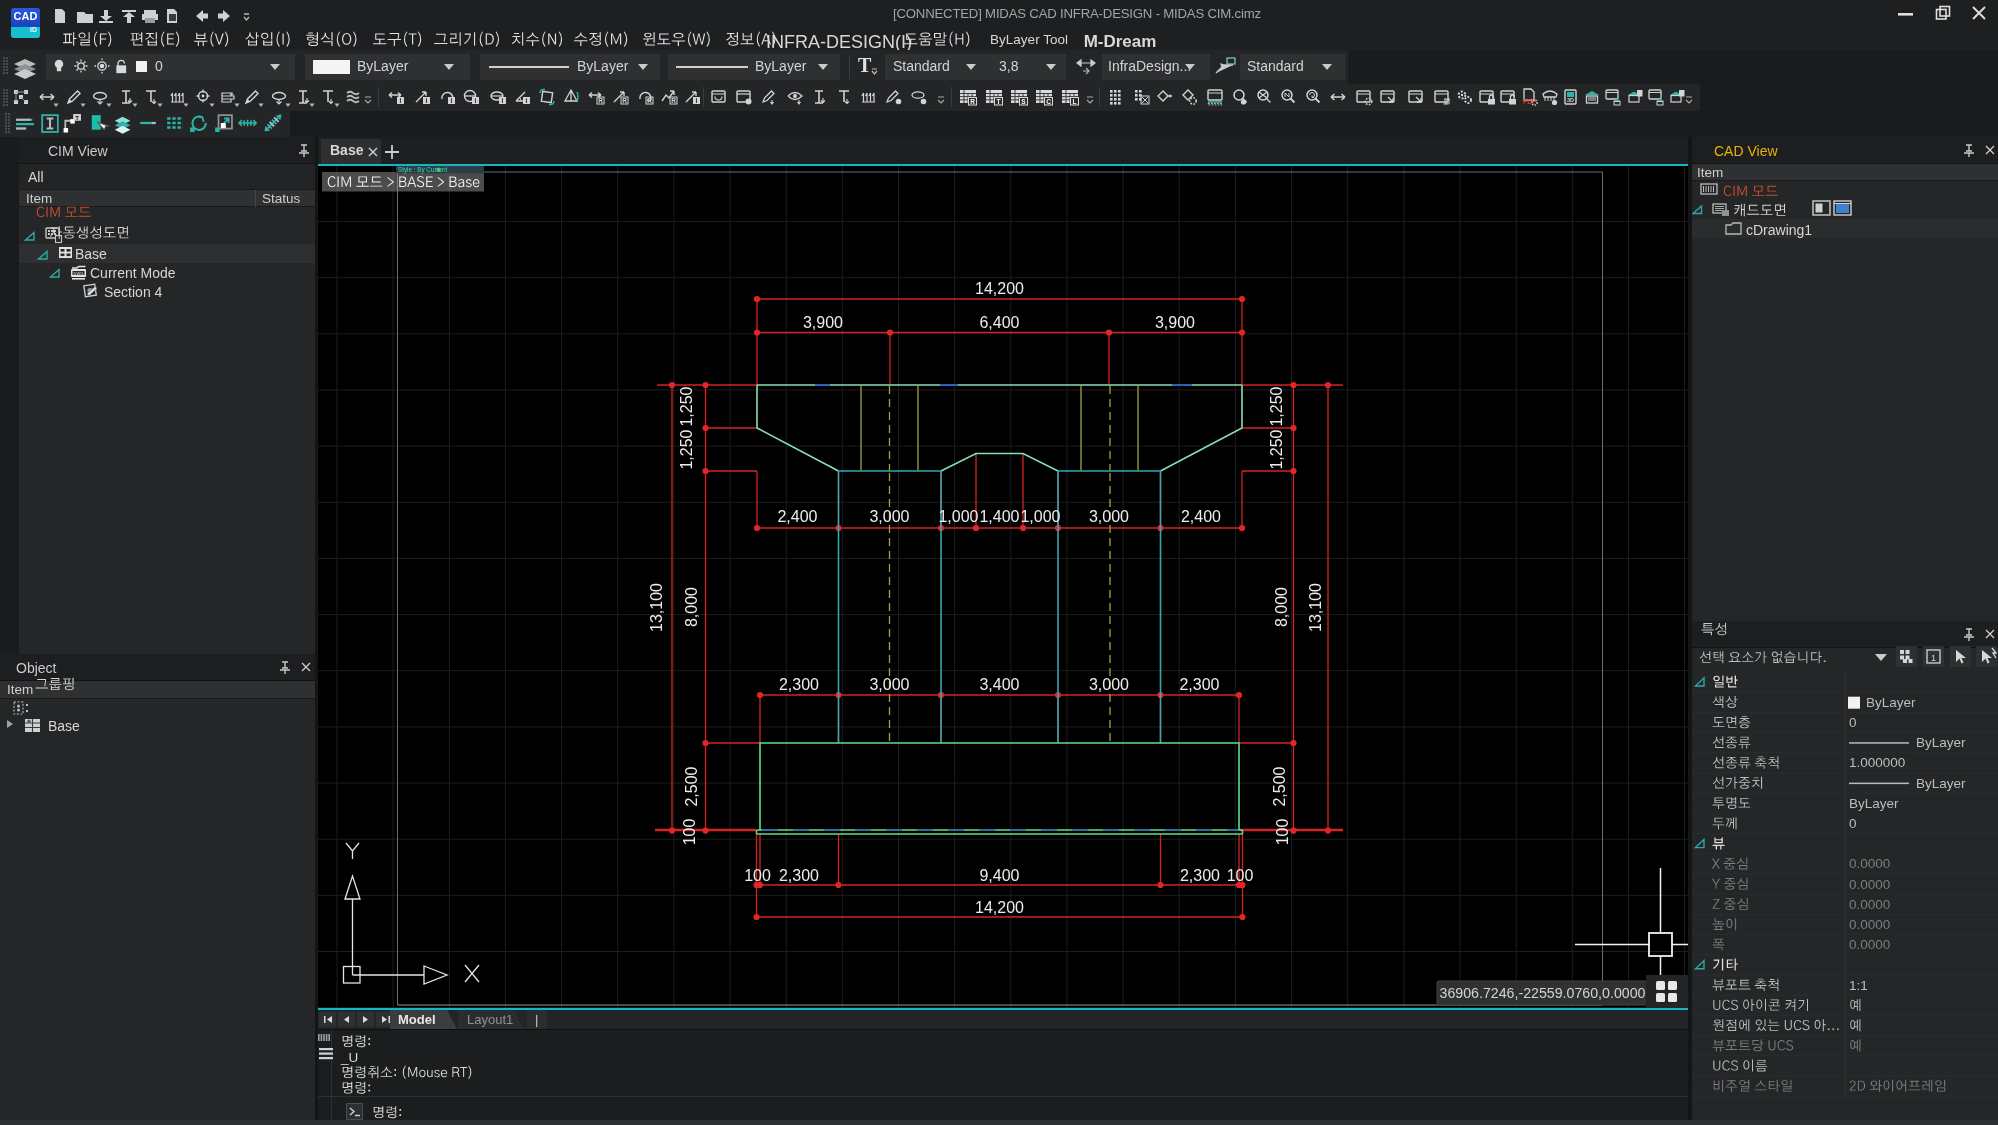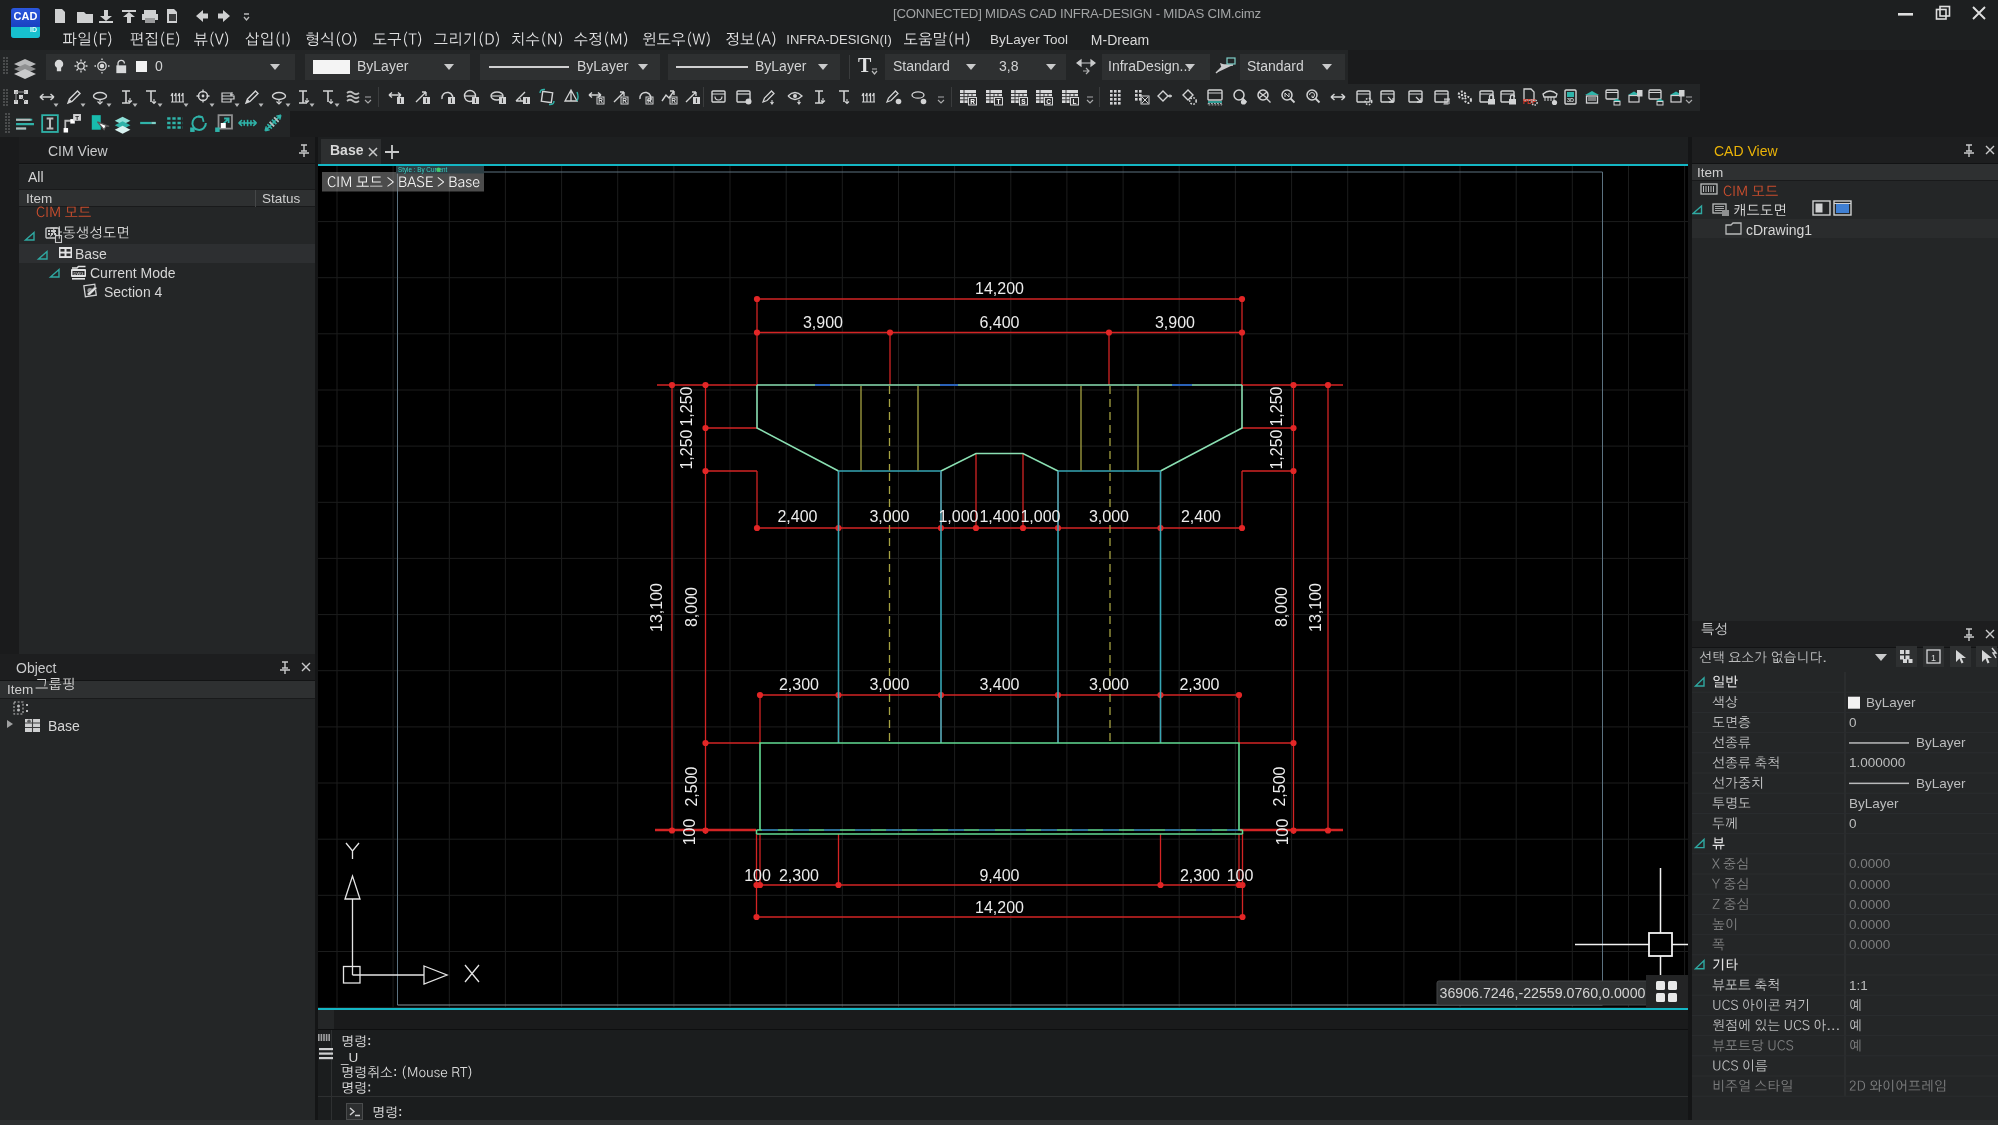--- a/index.html
+++ b/index.html
@@ -79,23 +79,23 @@
       <g transform="translate(677.0,44.5) translate(-35.1,0)">
         <path d="M2.3 -9.5Q2.3 -10.6 3.3 -11.2Q4.4 -11.8 6.0 -11.8Q7.6 -11.8 8.7 -11.2Q9.7 -10.6 9.7 -9.5Q9.7 -8.4 8.7 -7.8Q7.6 -7.2 6.0 -7.2Q4.4 -7.2 3.3 -7.8Q2.3 -8.4 2.3 -9.5ZM3.5 -9.5Q3.5 -8.9 4.2 -8.5Q4.9 -8.1 6.0 -8.1Q7.1 -8.1 7.8 -8.5Q8.6 -8.9 8.6 -9.5Q8.6 -10.1 7.8 -10.5Q7.1 -10.9 6.0 -10.9Q5.0 -10.9 4.2 -10.5Q3.5 -10.1 3.5 -9.5ZM11.6 -1.8V-12.2H12.8V-1.8ZM1.2 -5.0V-5.9H2.8Q7.2 -5.9 11.1 -6.4V-5.6Q9.3 -5.3 6.4 -5.1V-2.6H5.3V-5.1Q4.4 -5.0 2.8 -5.0ZM3.6 0.9V-2.6H4.7V-0.1H13.1V0.9Z M17.3 -4.8V-11.1H26.7V-10.1H18.5V-5.8H26.8V-4.8ZM15.2 -0.3V-1.2H21.3V-5.3H22.5V-1.2H28.5V-0.3Z M31.5 -9.0Q31.5 -10.3 32.9 -11.0Q34.4 -11.8 36.5 -11.8Q37.9 -11.8 39.0 -11.5Q40.1 -11.2 40.8 -10.5Q41.5 -9.9 41.5 -9.0Q41.5 -7.7 40.1 -6.9Q38.6 -6.2 36.5 -6.2Q34.3 -6.2 32.9 -6.9Q31.5 -7.7 31.5 -9.0ZM32.8 -9.0Q32.8 -8.1 33.9 -7.6Q35.0 -7.1 36.5 -7.1Q38.1 -7.1 39.2 -7.6Q40.3 -8.1 40.3 -9.0Q40.3 -9.8 39.2 -10.3Q38.1 -10.8 36.5 -10.8Q35.0 -10.8 33.9 -10.3Q32.8 -9.8 32.8 -9.0ZM29.9 -3.1V-4.1H43.1V-3.1H37.1V1.4H35.9V-3.1Z M46.1 -5.3Q46.1 -9.6 48.7 -12.9L49.5 -12.4Q49.0 -11.7 48.9 -11.4Q48.7 -11.2 48.3 -10.4Q47.9 -9.6 47.7 -9.0Q47.6 -8.4 47.4 -7.4Q47.2 -6.4 47.2 -5.3Q47.2 -4.0 47.4 -2.9Q47.6 -1.8 48.0 -0.9Q48.4 -0.0 48.7 0.5Q49.0 1.0 49.5 1.8L48.7 2.2Q47.5 0.7 46.8 -1.0Q46.1 -2.8 46.1 -5.3Z M50.7 -11.1H52.0L53.6 -3.6Q53.9 -2.0 54.0 -1.3H54.1Q54.4 -3.1 54.6 -3.6L56.3 -11.1H57.6L59.4 -3.6Q59.7 -2.7 59.9 -1.3H60.0Q60.0 -1.5 60.4 -3.6L62.0 -11.1H63.3L60.7 0.0H59.3L57.5 -7.4Q57.1 -9.4 57.0 -9.6H57.0Q56.9 -9.2 56.7 -8.4Q56.5 -7.6 56.5 -7.4L54.7 0.0H53.3Z M64.5 1.8Q65.6 0.1 66.2 -1.5Q66.7 -3.1 66.7 -5.3Q66.7 -6.6 66.6 -7.7Q66.4 -8.7 66.0 -9.6Q65.6 -10.6 65.3 -11.1Q65.0 -11.6 64.5 -12.4L65.3 -12.9Q67.9 -9.6 67.9 -5.3Q67.9 -2.9 67.2 -1.1Q66.5 0.7 65.3 2.2Z" fill="#e0e0e1"></path>
       </g>
       <g transform="translate(751.5,44.5) translate(-26.2,0)">
         <path d="M0.9 -4.9Q1.5 -5.2 2.1 -5.5Q2.7 -5.9 3.4 -6.4Q4.0 -7.0 4.4 -7.7Q4.8 -8.4 4.8 -9.1V-10.4H1.6V-11.4H9.2V-10.4H6.1V-9.1Q6.1 -8.5 6.5 -7.9Q6.9 -7.2 7.5 -6.8Q8.1 -6.3 8.6 -6.0Q9.2 -5.6 9.7 -5.4L9.0 -4.6Q8.1 -5.0 7.1 -5.8Q6.0 -6.6 5.5 -7.4Q5.0 -6.5 3.9 -5.6Q2.7 -4.6 1.6 -4.1ZM8.5 -7.7V-8.7H11.5V-12.2H12.7V-3.8H11.5V-7.7ZM3.1 -1.2Q3.1 -2.4 4.5 -3.1Q5.8 -3.7 8.0 -3.7Q10.3 -3.7 11.6 -3.1Q13.0 -2.4 13.0 -1.2Q13.0 -0.1 11.6 0.6Q10.3 1.2 8.0 1.2Q5.8 1.2 4.5 0.6Q3.1 -0.1 3.1 -1.2ZM4.4 -1.2Q4.4 -0.5 5.4 -0.1Q6.3 0.2 8.0 0.2Q9.7 0.2 10.7 -0.2Q11.7 -0.5 11.7 -1.2Q11.7 -2.0 10.7 -2.4Q9.7 -2.8 8.0 -2.8Q6.4 -2.8 5.4 -2.4Q4.4 -2.0 4.4 -1.2Z M17.3 -4.2V-11.4H18.4V-8.8H25.4V-11.4H26.5V-4.2ZM18.4 -5.2H25.4V-7.9H18.4ZM15.2 -0.3V-1.2H21.3V-4.8H22.5V-1.2H28.5V-0.3Z M31.5 -5.3Q31.5 -9.6 34.1 -12.9L34.9 -12.4Q34.4 -11.7 34.3 -11.4Q34.1 -11.2 33.7 -10.4Q33.3 -9.6 33.1 -9.0Q33.0 -8.4 32.8 -7.4Q32.6 -6.4 32.6 -5.3Q32.6 -4.0 32.8 -2.9Q33.0 -1.8 33.4 -0.9Q33.8 -0.0 34.1 0.5Q34.4 1.0 34.9 1.8L34.1 2.2Q32.9 0.7 32.2 -1.0Q31.5 -2.8 31.5 -5.3Z M38.7 -4.2H42.9L41.6 -7.9Q41.4 -8.2 41.2 -9.0Q40.9 -9.7 40.8 -10.0H40.7Q40.1 -8.2 40.0 -7.9ZM35.9 0.0 40.0 -11.1H41.5L45.7 0.0H44.4L43.2 -3.2H38.3L37.2 0.0Z M46.7 1.8Q47.8 0.1 48.3 -1.5Q48.9 -3.1 48.9 -5.3Q48.9 -6.6 48.7 -7.7Q48.6 -8.7 48.2 -9.6Q47.8 -10.6 47.5 -11.1Q47.2 -11.6 46.7 -12.4L47.5 -12.9Q50.1 -9.6 50.1 -5.3Q50.1 -2.9 49.4 -1.1Q48.6 0.7 47.5 2.2Z" fill="#e0e0e1"></path>
       </g>
       <g transform="translate(937.5,44.5) translate(-34.1,0)">
         <path d="M2.7 -4.8V-11.1H12.1V-10.1H3.8V-5.8H12.2V-4.8ZM0.6 -0.3V-1.2H6.7V-5.3H7.9V-1.2H13.9V-0.3Z M16.9 -9.7Q16.9 -10.4 17.6 -11.0Q18.3 -11.5 19.4 -11.8Q20.5 -12.0 21.9 -12.0Q23.3 -12.0 24.4 -11.8Q25.5 -11.5 26.2 -11.0Q26.9 -10.4 26.9 -9.7Q26.9 -8.5 25.5 -7.9Q24.0 -7.3 21.9 -7.3Q20.5 -7.3 19.4 -7.5Q18.3 -7.8 17.6 -8.3Q16.9 -8.9 16.9 -9.7ZM18.1 -9.7Q18.1 -9.2 18.7 -8.8Q19.3 -8.5 20.1 -8.3Q21.0 -8.2 21.9 -8.2Q23.5 -8.2 24.6 -8.6Q25.7 -9.0 25.7 -9.7Q25.7 -10.4 24.6 -10.7Q23.5 -11.1 21.9 -11.1Q21.2 -11.1 20.6 -11.0Q20.0 -10.9 19.4 -10.8Q18.8 -10.6 18.5 -10.3Q18.1 -10.0 18.1 -9.7ZM15.3 -5.0V-5.9H28.5V-5.0H22.4V-2.9H21.3V-5.0ZM17.3 1.1V-3.2H26.5V1.1ZM18.4 0.1H25.4V-2.2H18.4Z M30.6 -6.4V-11.6H37.4V-6.4ZM31.8 -7.3H36.2V-10.6H31.8ZM40.2 -5.6V-12.2H41.3V-9.3H43.2V-8.3H41.3V-5.6ZM32.2 1.1V-2.3H40.2V-3.9H32.1V-4.8H41.3V-1.5H33.3V0.1H41.8V1.1Z M46.1 -5.3Q46.1 -9.6 48.7 -12.9L49.5 -12.4Q49.0 -11.7 48.9 -11.4Q48.7 -11.2 48.3 -10.4Q47.9 -9.6 47.7 -9.0Q47.6 -8.4 47.4 -7.4Q47.2 -6.4 47.2 -5.3Q47.2 -4.0 47.4 -2.9Q47.6 -1.8 48.0 -0.9Q48.4 -0.0 48.7 0.5Q49.0 1.0 49.5 1.8L48.7 2.2Q47.5 0.7 46.8 -1.0Q46.1 -2.8 46.1 -5.3Z M52.1 0.0V-11.1H53.3V-6.2H58.8V-11.1H59.9V0.0H58.8V-5.2H53.3V0.0Z M62.5 1.8Q63.6 0.1 64.2 -1.5Q64.8 -3.1 64.8 -5.3Q64.8 -6.6 64.6 -7.7Q64.4 -8.7 64.1 -9.6Q63.7 -10.6 63.4 -11.1Q63.1 -11.6 62.5 -12.4L63.4 -12.9Q66.0 -9.6 66.0 -5.3Q66.0 -2.9 65.2 -1.1Q64.5 0.7 63.4 2.2Z" fill="#e0e0e1"></path>
       </g>
     </svg>
-<div class="mi" style="left:839px;font-size:13px;top:32px;text-align:right;">INFRA-DESIGN(I)</div>
+<div class="mi" style="left:839px;font-size:18px;top:32px;text-align:right;">INFRA-DESIGN(I)</div>
 <div class="mi" style="left:1029px;font-size:13.5px;top:32px;">ByLayer Tool</div>
-<div class="mi" style="left:1120px;font-size:14px;top:32px;">M-Dream</div>
+<div class="mi" style="left:1120px;font-size:17px;top:32px;font-weight:bold;">M-Dream</div>
 
 <div class="abs" style="left:0;top:50px;width:1348px;height:34px;background:#232526;"></div>
 <div class="abs" style="left:0;top:84px;width:1700px;height:27px;background:#232526;"></div>
 <div class="abs" style="left:0;top:111px;width:290px;height:26px;background:#232526;"></div>
 <svg class="abs" style="left:8px;top:54px" width="34" height="26" viewBox="0 0 34 26">
   <path d="M6 10 l11 -5 11 5 -11 5 z" fill="#b9babb"></path>
   <path d="M6 15 l11 -5 11 5 -11 5 z" fill="#8f9091"></path>
   <path d="M6 20 l11 -5 11 5 -11 5 z" fill="#c9cacb"></path>
 </svg>
 <div class="ddbox" style="left:46px;width:249px;"></div>
@@ -914,20 +914,42 @@
       <g transform="translate(327.0,187.0) scale(0.9753,1)">
         <path d="M0.7 -5.3Q0.7 -7.9 2.0 -9.4Q3.3 -10.9 5.3 -10.9Q6.5 -10.9 7.4 -10.2Q8.3 -9.5 8.7 -8.5L7.7 -8.2Q6.8 -9.9 5.2 -9.9Q3.7 -9.9 2.8 -8.6Q1.9 -7.4 1.9 -5.3Q1.9 -3.2 2.8 -1.9Q3.7 -0.7 5.2 -0.7Q6.2 -0.7 6.9 -1.3Q7.6 -1.8 8.0 -2.6L9.0 -2.2Q8.5 -1.2 7.6 -0.5Q6.7 0.3 5.3 0.3Q3.3 0.3 2.0 -1.2Q0.7 -2.7 0.7 -5.3Z M10.8 0.0V-10.6H12.0V0.0Z M14.9 0.0V-10.6H16.4L18.7 -4.9Q18.9 -4.3 19.3 -3.3Q19.7 -2.3 19.7 -2.2H19.8Q19.9 -2.4 20.8 -4.9L23.1 -10.6H24.6V0.0H23.5V-6.0Q23.5 -7.1 23.6 -9.2H23.6L23.0 -7.8L20.3 -0.8H19.3L16.5 -7.8L15.9 -9.2H15.9Q16.0 -6.9 16.0 -6.0V0.0Z M32.2 -4.6V-10.6H41.0V-4.6ZM33.3 -5.5H39.9V-9.7H33.3ZM30.2 -0.2V-1.2H36.0V-5.1H37.1V-1.2H42.9V-0.2Z M46.1 -4.6V-10.5H55.0V-9.6H47.2V-5.5H55.1V-4.6ZM44.2 -0.4V-1.3H56.8V-0.4Z M62.3 -0.2 61.8 -1.0 67.2 -5.1 61.8 -9.3 62.3 -10.1 68.3 -5.6V-4.6Z M74.1 0.0V-10.6H78.0Q79.6 -10.6 80.4 -9.9Q81.2 -9.1 81.2 -7.9Q81.2 -7.0 80.7 -6.4Q80.3 -5.9 79.6 -5.6Q80.4 -5.3 81.0 -4.6Q81.5 -3.9 81.5 -3.0Q81.5 -1.7 80.7 -0.9Q79.9 0.0 78.5 0.0ZM75.2 -1.0H78.2Q79.2 -1.0 79.8 -1.5Q80.4 -2.0 80.4 -2.9Q80.4 -3.8 79.8 -4.4Q79.2 -5.0 78.2 -5.0H75.2ZM75.2 -5.9H77.8Q78.8 -5.9 79.4 -6.4Q80.0 -6.9 80.0 -7.8Q80.0 -8.6 79.5 -9.1Q79.0 -9.6 77.9 -9.6H75.2Z M84.9 -4.0H88.9L87.6 -7.5Q87.5 -7.9 87.2 -8.6Q87.0 -9.3 86.9 -9.6H86.8Q86.2 -7.8 86.1 -7.5ZM82.2 0.0 86.2 -10.6H87.6L91.5 0.0H90.3L89.2 -3.1H84.5L83.4 0.0Z M92.0 -2.0 93.1 -2.4Q94.0 -0.7 96.0 -0.7Q97.1 -0.7 97.8 -1.3Q98.5 -1.8 98.5 -2.7Q98.5 -3.2 98.3 -3.6Q98.1 -3.9 97.7 -4.2Q97.3 -4.5 96.9 -4.6Q96.5 -4.8 95.9 -5.0Q95.4 -5.2 95.2 -5.2Q94.9 -5.3 94.5 -5.5Q94.0 -5.7 93.8 -5.8Q93.6 -5.9 93.3 -6.2Q92.9 -6.4 92.8 -6.7Q92.6 -7.0 92.5 -7.3Q92.4 -7.7 92.4 -8.1Q92.4 -9.3 93.4 -10.1Q94.3 -10.9 95.9 -10.9Q97.2 -10.9 98.1 -10.3Q99.0 -9.7 99.4 -8.9L98.4 -8.5Q97.6 -9.9 95.9 -9.9Q94.8 -9.9 94.2 -9.4Q93.6 -8.9 93.6 -8.1Q93.6 -7.7 93.7 -7.4Q93.9 -7.1 94.1 -6.9Q94.3 -6.7 94.8 -6.5Q95.2 -6.3 95.5 -6.2Q95.8 -6.1 96.3 -5.9Q96.5 -5.8 96.6 -5.8Q97.3 -5.6 97.7 -5.4Q98.2 -5.2 98.7 -4.8Q99.2 -4.4 99.4 -3.9Q99.7 -3.4 99.7 -2.8Q99.7 -1.3 98.7 -0.5Q97.7 0.3 96.0 0.3Q94.5 0.3 93.5 -0.4Q92.5 -1.0 92.0 -2.0Z M101.7 0.0V-10.6H108.4V-9.6H102.9V-6.0H107.8V-5.0H102.9V-1.0H108.5V0.0Z M113.9 -0.2 113.3 -1.0 118.8 -5.1 113.3 -9.3 113.9 -10.1 119.9 -5.6V-4.6Z M125.6 0.0V-10.6H129.6Q131.1 -10.6 131.9 -9.9Q132.7 -9.1 132.7 -7.9Q132.7 -7.0 132.3 -6.4Q131.8 -5.9 131.2 -5.6Q132.0 -5.3 132.5 -4.6Q133.1 -3.9 133.1 -3.0Q133.1 -1.7 132.3 -0.9Q131.5 0.0 130.1 0.0ZM126.8 -1.0H129.8Q130.7 -1.0 131.3 -1.5Q131.9 -2.0 131.9 -2.9Q131.9 -3.8 131.3 -4.4Q130.7 -5.0 129.7 -5.0H126.8ZM126.8 -5.9H129.4Q130.3 -5.9 130.9 -6.4Q131.5 -6.9 131.5 -7.8Q131.5 -8.6 131.0 -9.1Q130.5 -9.6 129.4 -9.6H126.8Z M135.5 -2.0Q135.5 -1.4 136.0 -1.0Q136.4 -0.7 137.2 -0.7Q138.2 -0.7 138.9 -1.3Q139.6 -2.0 139.6 -3.0V-4.0Q139.0 -3.9 137.7 -3.7Q136.5 -3.5 136.0 -3.1Q135.5 -2.6 135.5 -2.0ZM134.4 -1.9Q134.4 -4.0 137.7 -4.5Q139.2 -4.7 139.6 -4.9V-5.3Q139.6 -6.0 139.1 -6.5Q138.6 -7.0 137.7 -7.0Q137.0 -7.0 136.4 -6.7Q135.7 -6.3 135.3 -5.8L134.6 -6.4Q135.2 -7.1 136.0 -7.5Q136.8 -7.9 137.7 -7.9Q140.7 -7.9 140.7 -4.9V0.0H139.7V-1.2Q139.4 -0.6 138.7 -0.2Q138.0 0.3 137.1 0.3Q135.8 0.3 135.1 -0.3Q134.4 -0.9 134.4 -1.9Z M142.3 -1.5 143.1 -2.0Q143.9 -0.7 145.4 -0.7Q146.2 -0.7 146.7 -1.0Q147.3 -1.3 147.3 -1.9Q147.3 -2.1 147.1 -2.3Q147.0 -2.5 146.9 -2.7Q146.7 -2.8 146.3 -3.0Q145.9 -3.1 145.7 -3.2Q145.5 -3.3 144.9 -3.5Q144.4 -3.6 144.0 -3.8Q143.7 -4.0 143.3 -4.2Q142.9 -4.5 142.7 -4.9Q142.5 -5.2 142.5 -5.7Q142.5 -6.7 143.3 -7.3Q144.0 -7.9 145.4 -7.9Q146.3 -7.9 147.1 -7.4Q147.9 -6.9 148.2 -6.2L147.5 -5.7Q147.2 -6.2 146.6 -6.6Q146.0 -7.0 145.4 -7.0Q144.5 -7.0 144.1 -6.6Q143.6 -6.3 143.6 -5.7Q143.6 -5.4 143.8 -5.1Q144.0 -4.9 144.3 -4.7Q144.6 -4.5 144.9 -4.4Q145.2 -4.3 145.7 -4.1Q146.1 -4.0 146.4 -3.9Q146.8 -3.8 147.1 -3.6Q147.5 -3.4 147.8 -3.2Q148.0 -2.9 148.2 -2.6Q148.4 -2.3 148.4 -1.9Q148.4 -1.0 147.6 -0.4Q146.8 0.3 145.4 0.3Q144.3 0.3 143.6 -0.2Q142.8 -0.7 142.3 -1.5Z M149.5 -3.9Q149.5 -5.6 150.5 -6.8Q151.4 -7.9 152.9 -7.9Q154.5 -7.9 155.4 -6.8Q156.3 -5.7 156.3 -4.0Q156.3 -3.8 156.3 -3.5H150.6Q150.6 -2.3 151.2 -1.5Q151.9 -0.7 153.0 -0.7Q153.7 -0.7 154.3 -1.0Q154.9 -1.4 155.2 -1.9L156.1 -1.7Q155.8 -0.8 155.0 -0.3Q154.2 0.3 153.0 0.3Q151.4 0.3 150.5 -0.9Q149.5 -2.0 149.5 -3.9ZM150.6 -4.3H155.2Q155.2 -5.4 154.6 -6.2Q154.0 -7.0 152.9 -7.0Q151.9 -7.0 151.3 -6.2Q150.6 -5.4 150.6 -4.3Z" fill="#f0f0f0"></path>
       </g>
 </svg>
 
 <svg class="abs" style="left:396px;top:166px" width="90" height="8" viewBox="0 0 90 8">
   <rect x="0" y="0" width="88" height="7.5" fill="#2c3e44"></rect>
   <text x="2" y="6" font-size="6.3" fill="#38d2c6" font-family="Liberation Sans">Style : By Current</text>
   <circle cx="42.5" cy="3.8" r="2.2" fill="#43c96b"></circle>
 </svg>
+<div class="abs" style="left:315px;top:1010px;width:1375px;height:19px;background:#222425;">
+  <svg class="abs" style="left:4px;top:2px" width="76" height="15" viewBox="0 0 76 15">
+    <g fill="#2e3031">
+          <rect x="0" y="0" width="17" height="15"></rect>
+          <rect x="19" y="0" width="17" height="15"></rect>
+          <rect x="38" y="0" width="17" height="15"></rect>
+          <rect x="57" y="0" width="17" height="15"></rect>
+        </g>
+    <g fill="#d8d9da">
+          <path d="M5 4 v7 h1.5 v-7 z M13 4 l-5 3.5 5 3.5 z"></path>
+          <path d="M30 4 l-5 3.5 5 3.5 z"></path>
+          <path d="M44 4 l5 3.5 -5 3.5 z"></path>
+          <path d="M63 4 l5 3.5 -5 3.5 z M69.5 4 v7 h1.5 v-7 z"></path>
+        </g>
+  </svg>
+  <div class="abs" style="left:75px;top:0;width:67px;height:19px;background:#3a3c3d;clip-path:polygon(0 0,85% 0,100% 100%,0 100%);"></div>
+  <div class="abs" style="left:83px;top:2px;font-size:13px;font-weight:bold;color:#e8e8e8;">Model</div>
+  <div class="abs" style="left:143px;top:0;width:66px;height:19px;background:#2a2c2d;clip-path:polygon(0 0,85% 0,100% 100%,0 100%);"></div>
+  <div class="abs" style="left:152px;top:2px;font-size:13px;color:#8f9192;">Layout1</div>
+  <div class="abs" style="left:212px;top:0px;width:20px;height:19px;background:#2a2c2d;"></div>
+  <div class="abs" style="left:220px;top:2px;font-size:13px;color:#c8c8c8;">|</div>
+</div>
 
 <div class="abs" id="cmd" style="left:315px;top:1029px;width:1375px;height:91px;background:#1b1d1e;border-top:1px solid #0e0f10;">
   <div class="abs" style="left:16px;top:0px;width:1px;height:91px;background:#2e3031;"></div>
   <svg class="abs" style="left:3px;top:4px" width="13" height="8" viewBox="0 0 13 8">
         <g fill="#9fa0a1">
           <rect x="0" y="0" width="1.6" height="7"></rect>
           <rect x="2.6" y="0" width="1.6" height="7"></rect>
           <rect x="5.2" y="0" width="1.6" height="7"></rect>
           <rect x="7.8" y="0" width="1.6" height="7"></rect>
           <rect x="10.4" y="0" width="1.6" height="7"></rect>

